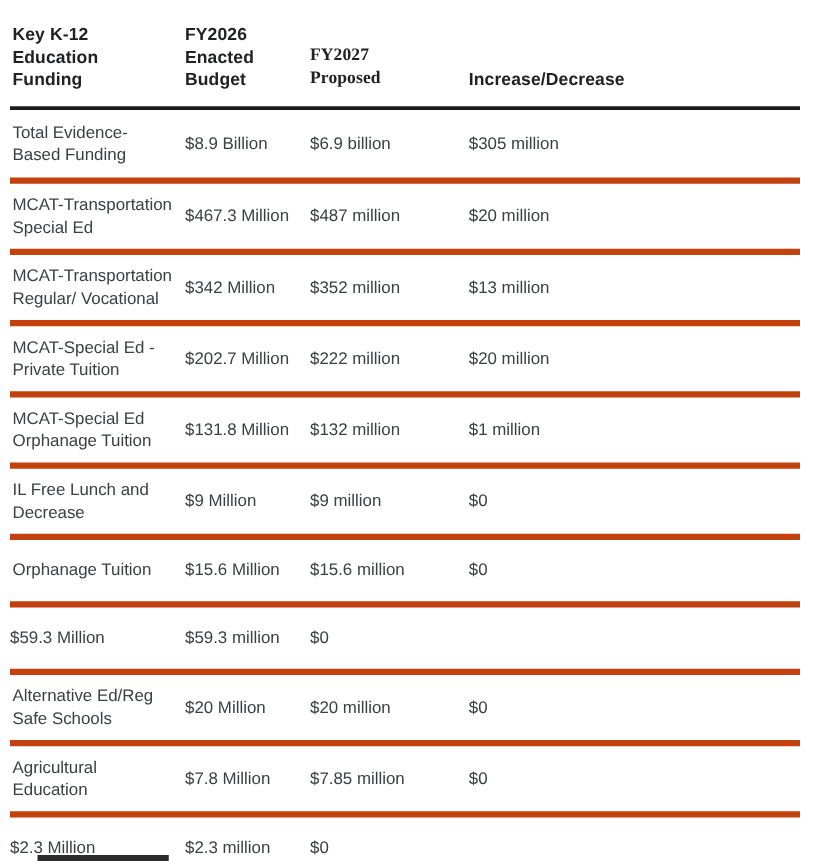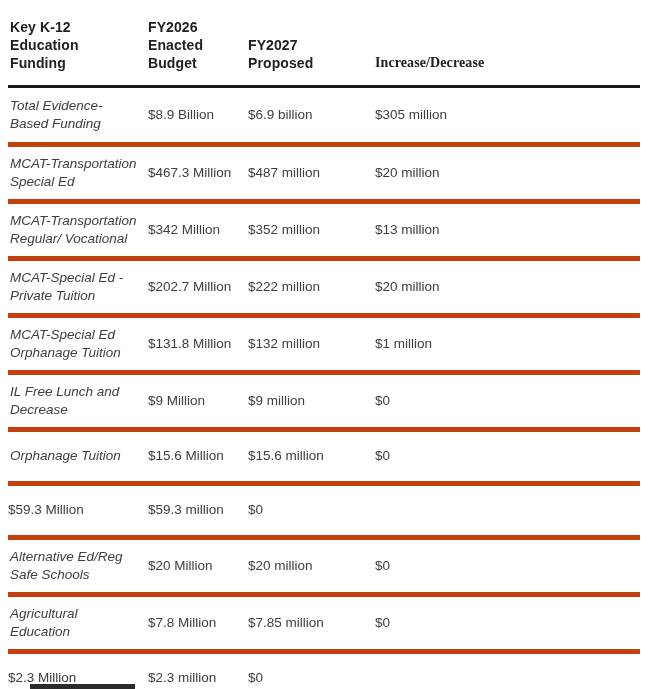--- a/index.html
+++ b/index.html
@@ -35,22 +35,22 @@
   .header-cell {
     font-size: 14px;
     font-weight: bold;
     color: #202124;
     line-height: 18px;
     white-space: pre-line;
     letter-spacing: 0.1px;
   }
   .header-cell.c1 { max-width: 122px; padding-left: 2px; }
   .header-cell.c2 { max-width: 70px; }
-  .header-cell.c3 { max-width: 80px; }
-  .header-cell.c4 { white-space: nowrap; font-family: Liberation Serif, serif; }
+  .header-cell.c3 { max-width: 80px; font-family: Liberation Serif, serif; }
+  .header-cell.c4 { white-space: nowrap; }
   .header-divider {
     height: 2.5px;
     background: #1a1a1a;
   }
   .body-row {
     align-items: center;
     min-height: 54px;
     box-sizing: border-box;
     padding: 8px 0;
   }
@@ -59,21 +59,20 @@
   }
   .cell {
     font-size: 13.5px;
     color: #3c4043;
     line-height: 18px;
   }
   .cell.program {
     white-space: pre-line;
     padding-left: 2px;
     padding-right: 6px;
-    font-style: italic;
   }
   .cutoff-bar {
     position: absolute;
     left: 30px;
     bottom: 0;
     width: 105px;
     height: 5px;
     background: #2b2b2b;
   }
 </style>

